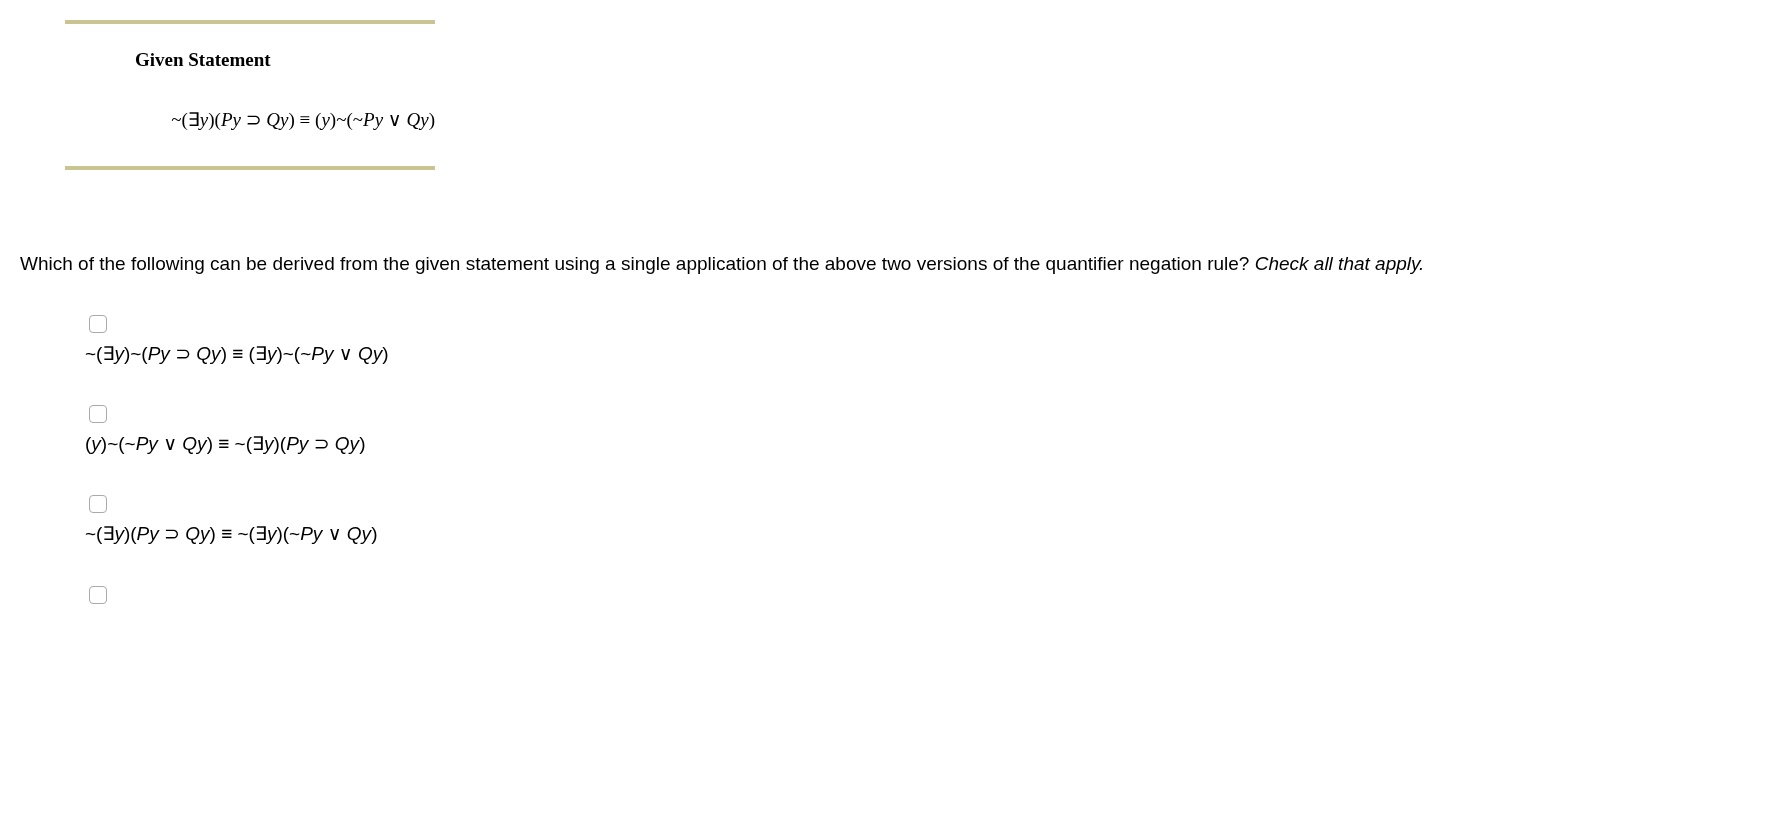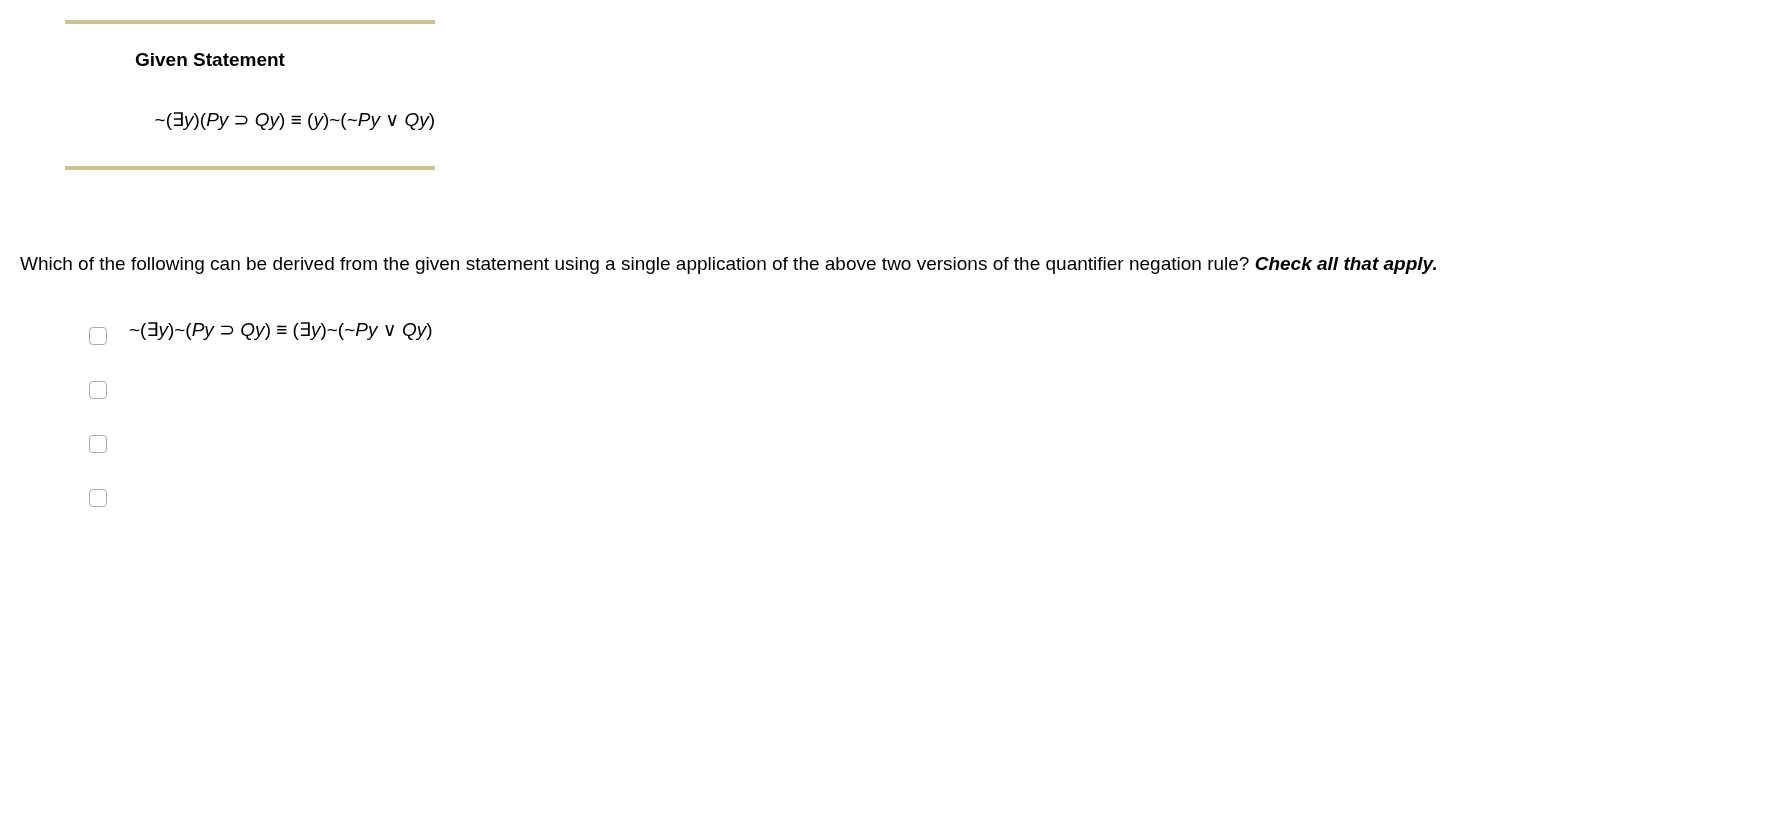--- a/index.html
+++ b/index.html
@@ -7,20 +7,21 @@
     font-size: 19px;
     color: #000;
     margin: 0;
     padding: 20px;
     line-height: 1.9;
   }
   .given-box {
     width: 370px;
     margin-left: 45px;
     margin-bottom: 76px;
+    font-family: Liberation Serif, serif;
   }
   .given-header {
     border-top: 4px solid #c9c491;
     font-weight: bold;
     padding: 18px 0 18px 70px;
   }
   .given-statement {
     font-style: italic;
     padding: 6px 0 28px 0;
     border-bottom: 4px solid #c9c491;
@@ -28,29 +29,29 @@
   }
   .given-statement .op, .option-label .op {
     font-style: normal;
   }
   .question {
     margin-top: 70px;
     margin-bottom: 30px;
   }
   .question .hint {
     font-style: italic;
-    font-weight: bold;
   }
   .options {
     margin-left: 65px;
   }
   .option {
     display: flex;
-    align-items: flex-end;
+    align-items: flex-start;
     margin-bottom: 30px;
+    flex-direction: column;
   }
   .checkbox {
     appearance: none;
     width: 18px;
     height: 18px;
     border: 1px solid #aaa;
     border-radius: 4px;
     margin-right: 22px;
     background: #fff;
     cursor: pointer;
@@ -72,20 +73,22 @@
   <span>Which of the following can be derived from the given statement using a single application of the above two versions of the quantifier negation rule? </span><span class="hint">Check all that apply.</span>
 </div>
 
 <div class="options">
   <div class="option">
     <input type="checkbox" class="checkbox" style="">
     <span class="option-label"><span class="op">~(∃</span>y<span class="op">)~(</span>Py <span class="op">⊃</span> Qy<span class="op">) ≡ (∃</span>y<span class="op">)~(~</span>Py <span class="op">∨</span> Qy<span class="op">)</span></span>
   </div>
   <div class="option">
     <input type="checkbox" class="checkbox" style="">
+    <span class="option-label"><span class="op">(</span>y<span class="op">)~(~</span>Py <span class="op">∨</span> Qy<span class="op">) ≡ ~(∃</span>y<span class="op">)(</span>Py <span class="op">⊃</span> Qy<span class="op">)</span></span>
   </div>
   <div class="option">
     <input type="checkbox" class="checkbox" style="">
+    <span class="option-label"><span class="op">~(∃</span>y<span class="op">)(</span>Py <span class="op">⊃</span> Qy<span class="op">) ≡ ~(∃</span>y<span class="op">)(~</span>Py <span class="op">∨</span> Qy<span class="op">)</span></span>
   </div>
   <div class="option">
     <input type="checkbox" class="checkbox" style="">
   </div>
 </div>
 
 </body></html>

